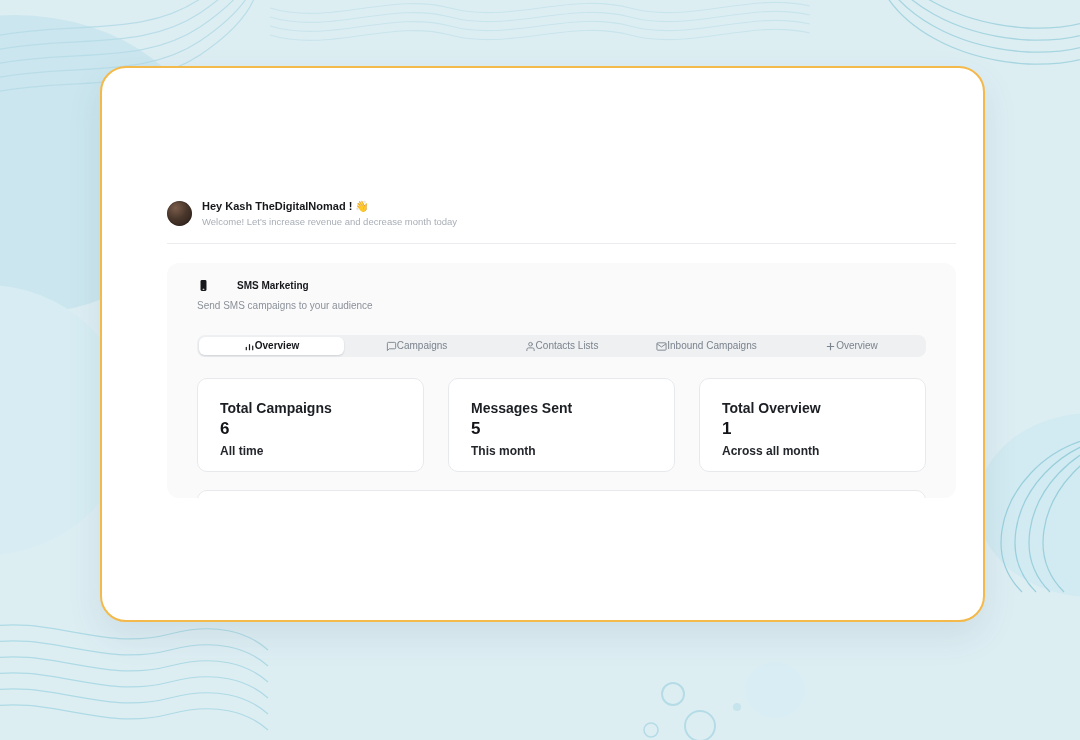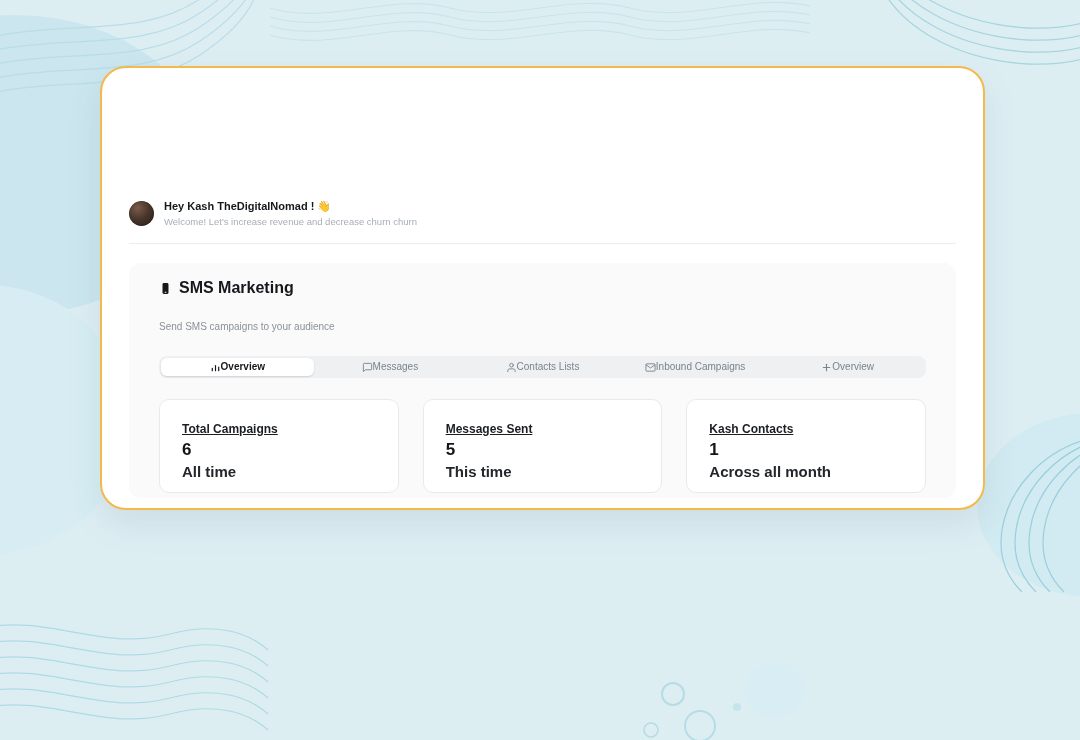--- a/index.html
+++ b/index.html
@@ -6,24 +6,25 @@
   body{
     width:1080px;height:740px;position:relative;overflow:hidden;
     background:#ddeef3;
     font-family:"Liberation Sans","DejaVu Sans",sans-serif;
     -webkit-font-smoothing:antialiased;
   }
   .bg-decor{position:absolute;left:0;top:0;pointer-events:none;}
 
   
   .main-card{
-    position:absolute;left:100px;top:66px;width:885px;height:444px;
+    position:absolute;left:100px;top:66px;width:885px;height:556px;
     background:#ffffff;border:2px solid #f3b94a;border-radius:26px;
     box-shadow:0 14px 34px rgba(60,90,110,.10);
     box-sizing:border-box;
+    padding-left:38px;
   }
   .card-inner{padding:132px 27px 0 27px;}
 
   
   .greeting{display:flex;align-items:center;}
   .avatar{
     width:25px;height:25px;border-radius:50%;flex:0 0 auto;
     background:radial-gradient(circle at 35% 28%,#7a5c4a 0%,#4a372c 45%,#241b15 100%);
     box-shadow:inset 0 0 0 1px rgba(0,0,0,.15);
   }
@@ -32,22 +33,22 @@
   .greet-sub{font-size:9.5px;color:#a8aeb6;margin-top:3px;line-height:11px;}
 
   .divider{border:none;border-top:1px solid #ececef;margin:16px 0 0 0;}
 
   
   .panel{
     margin-top:19px;background:#fafafb;border-radius:12px;
     padding:16px 30px;height:235px;box-sizing:border-box;overflow:hidden;
   }
   .panel-title-row{display:flex;align-items:center;gap:7px;}
-  .panel-title{font-size:16px;font-weight:bold;color:#15171b;}
-  .panel-sub{font-size:10px;color:#8b9199;margin-top:24px;}
+  .panel-title{font-size:10px;font-weight:bold;color:#15171b;margin-left:20px;}
+  .panel-sub{font-size:10px;color:#8b9199;margin-top:8px;}
 
   
   .tabbar{
     margin-top:24px;height:22px;background:#eef0f2;border-radius:8px;
     display:flex;align-items:stretch;padding:2px;box-sizing:border-box;
   }
   .tab{
     flex:1;display:flex;align-items:center;justify-content:center;gap:0;
     font-size:10px;color:#7b838d;border-radius:6px;cursor:pointer;
     line-height:1;
@@ -57,23 +58,23 @@
     background:#ffffff;color:#15171b;font-weight:bold;
     box-shadow:0 1px 2px rgba(20,30,40,.14);
   }
 
   
   .stats{display:flex;gap:24px;margin-top:21px;}
   .stat-card{
     flex:1;background:#ffffff;border:1px solid #e7e9ec;border-radius:10px;
     padding:24px 22px;height:94px;box-sizing:border-box;
   }
-  .stat-label{font-size:12px;font-weight:bold;color:#1b1e23;line-height:11px;text-decoration:underline;}
+  .stat-label{font-size:14px;font-weight:bold;color:#1b1e23;line-height:11px;}
   .stat-value{font-size:17px;font-weight:bold;color:#121418;margin-top:6px;line-height:18px;}
-  .stat-caption{font-size:15px;font-weight:bold;color:#23262b;margin-top:8px;line-height:10px;}
+  .stat-caption{font-size:12px;font-weight:bold;color:#23262b;margin-top:8px;line-height:10px;}
 
   .partial-card{
     margin-top:18px;height:40px;background:#ffffff;
     border:1px solid #e7e9ec;border-radius:10px;box-sizing:border-box;
   }
 </style>
 </head>
 <body>
 
 <svg class="bg-decor" width="1080" height="740" viewBox="0 0 1080 740" aria-hidden="true">
@@ -127,21 +128,21 @@
   <circle cx="651" cy="730" r="7" fill="none" stroke="#b5dce6" stroke-width="1.6"></circle>
 </svg>
 
 <div class="main-card">
   <div class="card-inner">
 
     <div class="greeting">
       <div class="avatar"></div>
       <div class="greet-text">
         <div class="greet-title">Hey Kash TheDigitalNomad ! 👋</div>
-        <div class="greet-sub">Welcome! Let's increase revenue and decrease churn churn</div>
+        <div class="greet-sub">Welcome! Let's increase revenue and decrease month today</div>
       </div>
     </div>
 
     <hr class="divider">
 
     <div class="panel">
 
       <div class="panel-title-row">
         <svg width="13" height="13" viewBox="0 0 24 24">
           <rect x="6.5" y="2" width="11" height="20" rx="2.4" fill="#15171b"></rect>
@@ -157,21 +158,21 @@
             <path d="M5 19v-5"></path>
               <path d="M12 19V8"></path>
               <path d="M19 19v-8"></path>
           </svg>
           <span>Overview</span>
         </div>
         <div class="tab">
           <svg width="11" height="11" viewBox="0 0 24 24" fill="none" stroke="currentColor" stroke-width="2" stroke-linejoin="round">
             <path d="M21 15a2 2 0 0 1-2 2H7l-4 4V5a2 2 0 0 1 2-2h14a2 2 0 0 1 2 2z"></path>
           </svg>
-          <span>Messages</span>
+          <span>Campaigns</span>
         </div>
         <div class="tab">
           <svg width="11" height="11" viewBox="0 0 24 24" fill="none" stroke="currentColor" stroke-width="2" stroke-linecap="round">
             <path d="M20 21v-2a4 4 0 0 0-4-4H8a4 4 0 0 0-4 4v2"></path>
             <circle cx="12" cy="7" r="4"></circle>
           </svg>
           <span>Contacts Lists</span>
         </div>
         <div class="tab">
           <svg width="11" height="11" viewBox="0 0 24 24" fill="none" stroke="currentColor" stroke-width="2" stroke-linejoin="round">
@@ -191,24 +192,24 @@
 
       <div class="stats">
         <div class="stat-card">
           <div class="stat-label">Total Campaigns</div>
           <div class="stat-value">6</div>
           <div class="stat-caption">All time</div>
         </div>
         <div class="stat-card">
           <div class="stat-label">Messages Sent</div>
           <div class="stat-value">5</div>
-          <div class="stat-caption">This time</div>
+          <div class="stat-caption">This month</div>
         </div>
         <div class="stat-card">
-          <div class="stat-label">Kash Contacts</div>
+          <div class="stat-label">Total Overview</div>
           <div class="stat-value">1</div>
           <div class="stat-caption">Across all month</div>
         </div>
       </div>
 
       <div class="partial-card"></div>
 
     </div>
   </div>
 </div>

